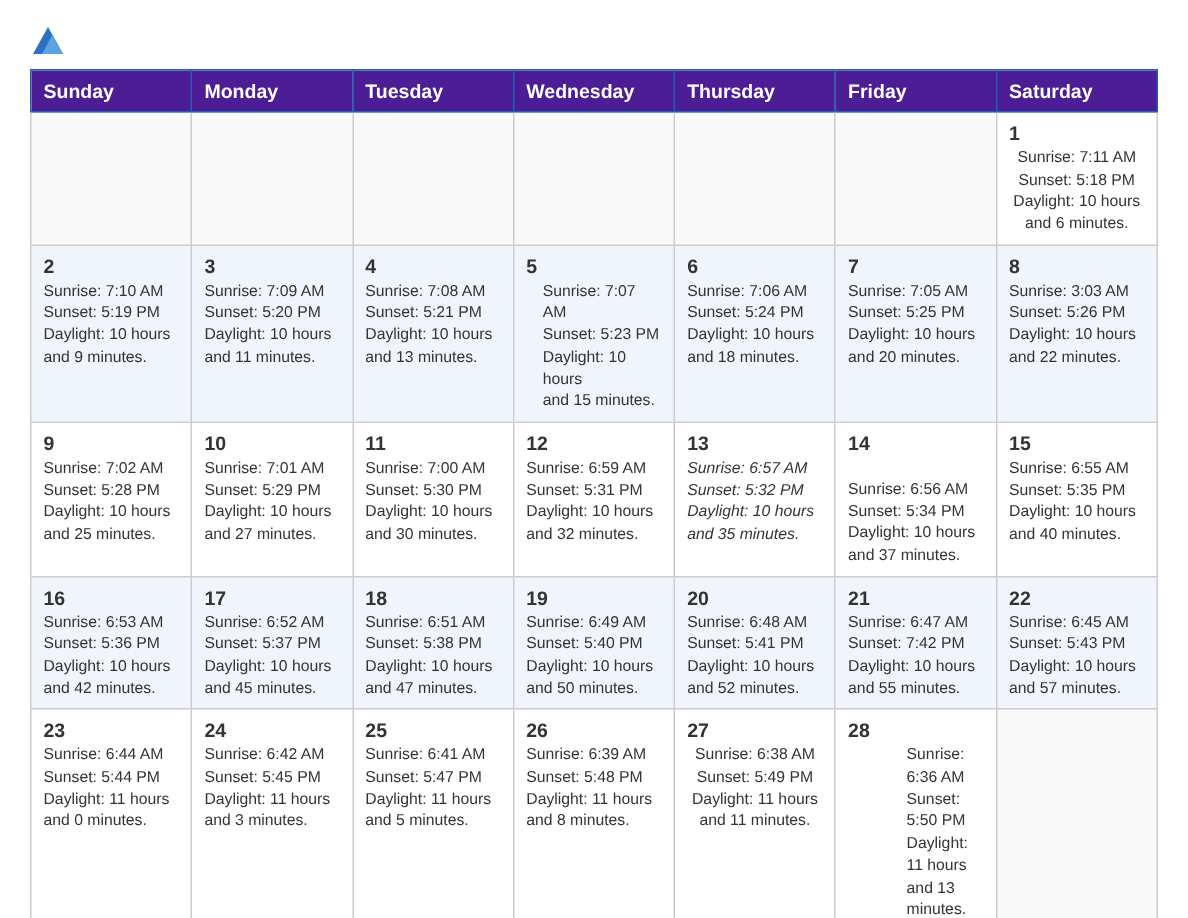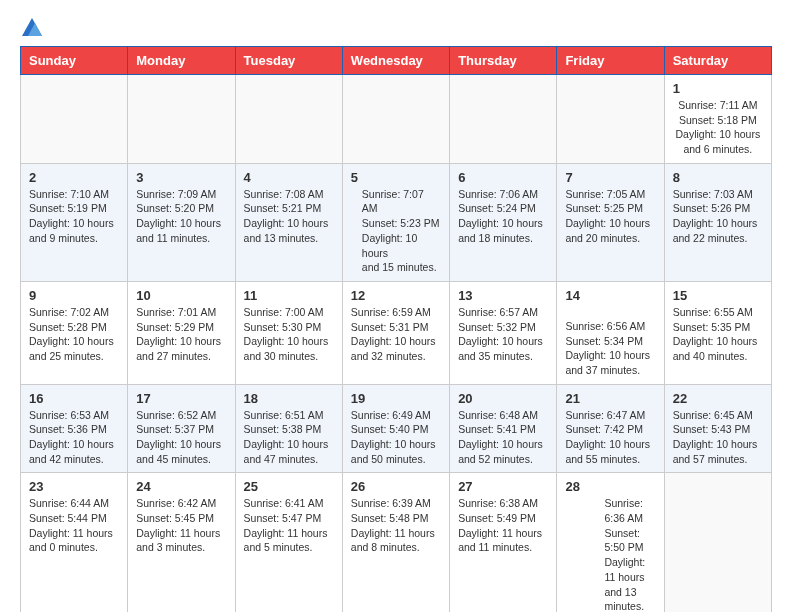--- a/index.html
+++ b/index.html
@@ -42,21 +42,21 @@
     .subtitle {
       font-size: 16px;
       color: #333;
     }
     .calendar {
       width: 100%;
       border-collapse: collapse;
       border: 1px solid #ccc;
     }
     .calendar th {
-      background-color: #ef4444;
+      background-color: #4c1d95;
       color: #fff;
       text-align: left;
       padding: 6px 8px;
       font-size: 13px;
       border: 1px solid #2060b0;
     }
     .calendar td {
       vertical-align: top;
       padding: 6px 8px;
       border: 1px solid #ccc;
@@ -170,21 +170,21 @@
         </td>
         <td>
           <span class="day-number">7</span>
           <div class="day-info" style="white-space: pre-line;">Sunrise: 7:05 AM
 Sunset: 5:25 PM
 Daylight: 10 hours
 and 20 minutes.</div>
         </td>
         <td>
           <span class="day-number">8</span>
-          <div class="day-info" style="white-space: pre-line;">Sunrise: 7:03 AM
+          <div class="day-info" style="white-space: pre-line;">Sunrise: 3:03 AM
 Sunset: 5:26 PM
 Daylight: 10 hours
 and 22 minutes.</div>
         </td>
       </tr>
       <tr>
         <td>
           <span class="day-number">9</span>
           <div class="day-info" style="white-space: pre-line;">Sunrise: 7:02 AM
 Sunset: 5:28 PM
@@ -207,21 +207,21 @@
         </td>
         <td>
           <span class="day-number">12</span>
           <div class="day-info" style="white-space: pre-line;">Sunrise: 6:59 AM
 Sunset: 5:31 PM
 Daylight: 10 hours
 and 32 minutes.</div>
         </td>
         <td>
           <span class="day-number">13</span>
-          <div class="day-info" style="white-space: pre-line;">Sunrise: 6:57 AM
+          <div class="day-info" style="white-space: pre-line; font-style: italic;">Sunrise: 6:57 AM
 Sunset: 5:32 PM
 Daylight: 10 hours
 and 35 minutes.</div>
         </td>
         <td>
           <span class="day-number">14</span>
           <div class="day-info" style="white-space: pre-line; margin-top: 16px;">Sunrise: 6:56 AM
 Sunset: 5:34 PM
 Daylight: 10 hours
 and 37 minutes.</div>
@@ -309,21 +309,21 @@
         </td>
         <td>
           <span class="day-number">26</span>
           <div class="day-info" style="white-space: pre-line;">Sunrise: 6:39 AM
 Sunset: 5:48 PM
 Daylight: 11 hours
 and 8 minutes.</div>
         </td>
         <td>
           <span class="day-number">27</span>
-          <div class="day-info" style="white-space: pre-line;">Sunrise: 6:38 AM
+          <div class="day-info" style="white-space: pre-line; text-align: center;">Sunrise: 6:38 AM
 Sunset: 5:49 PM
 Daylight: 11 hours
 and 11 minutes.</div>
         </td>
         <td>
           <span class="day-number">28</span>
           <div class="day-info" style="white-space: pre-line; margin-left: 39px;">Sunrise: 6:36 AM
 Sunset: 5:50 PM
 Daylight: 11 hours
 and 13 minutes.</div>

